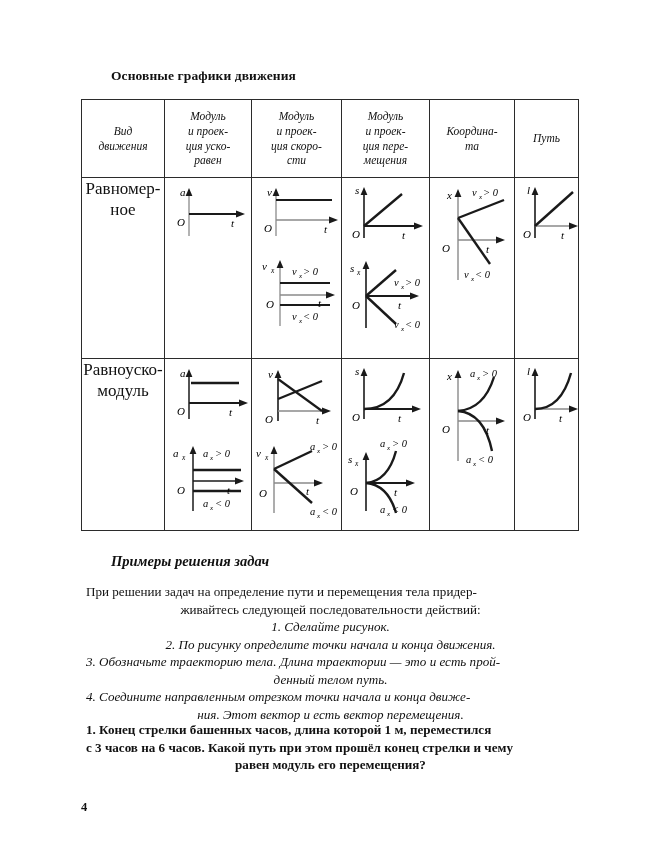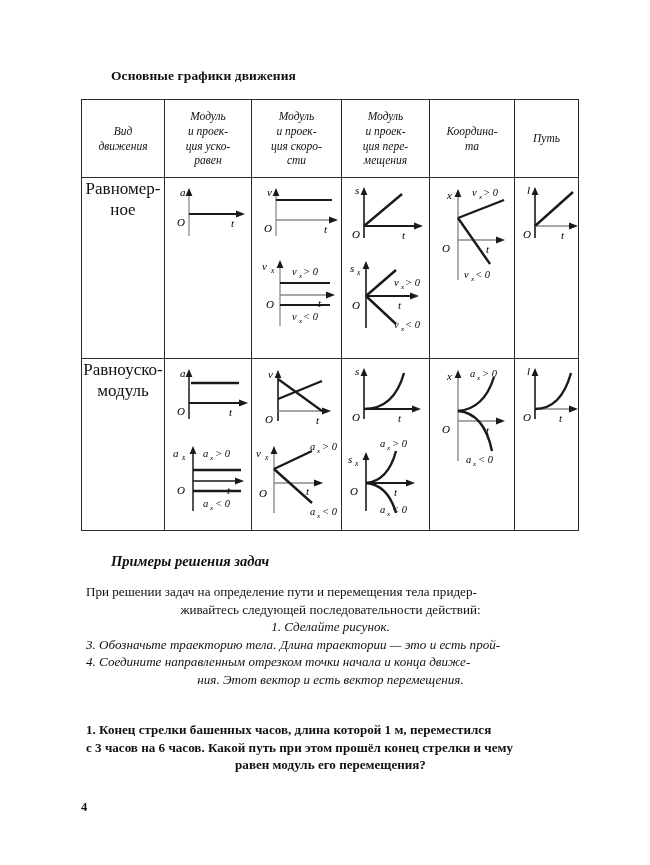--- a/index.html
+++ b/index.html
@@ -416,21 +416,23 @@
 
   <div class="examples-title">Примеры решения задач</div>
 
   <div class="para p-intro">
     <span class="j">При решении задач на определение пути и перемещения тела придер-</span>
     <span class="j last">живайтесь следующей последовательности действий:</span>
   </div>
 
   <div class="para p-steps">
     <span class="j last">1. Сделайте рисунок.</span>
+    <span class="j last">2. По рисунку определите точки начала и конца движения.</span>
     <span class="j">3. Обозначьте траекторию тела. Длина траектории — это и есть прой-</span>
+    <span class="j last">денный телом путь.</span>
     <span class="j">4. Соедините направленным отрезком точки начала и конца движе-</span>
     <span class="j last">ния. Этот вектор и есть вектор перемещения.</span>
   </div>
 
   <div class="para p-task">
     <span class="j">1. Конец стрелки башенных часов, длина которой 1 м, переместился</span>
     <span class="j">с 3 часов на 6 часов. Какой путь при этом прошёл конец стрелки и чему</span>
     <span class="j last">равен модуль его перемещения?</span>
   </div>
 

